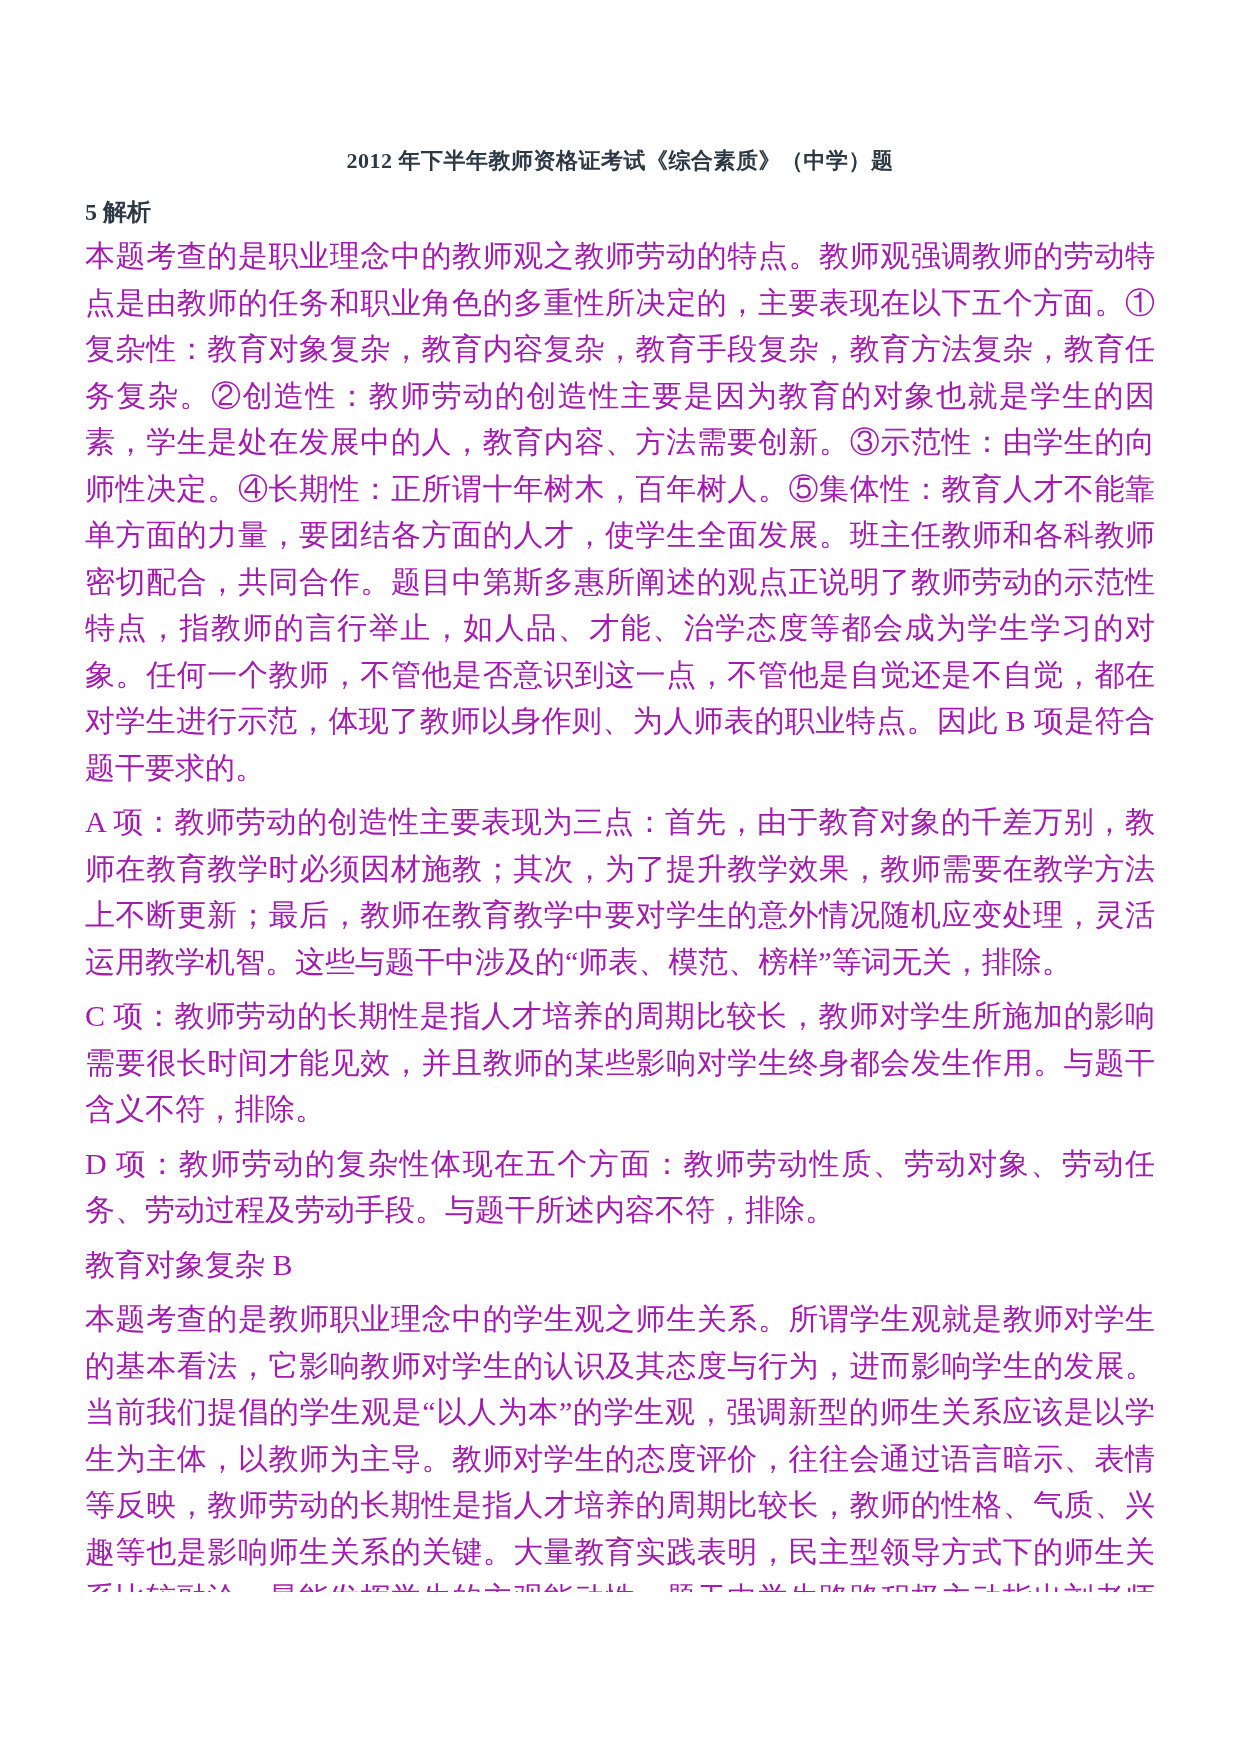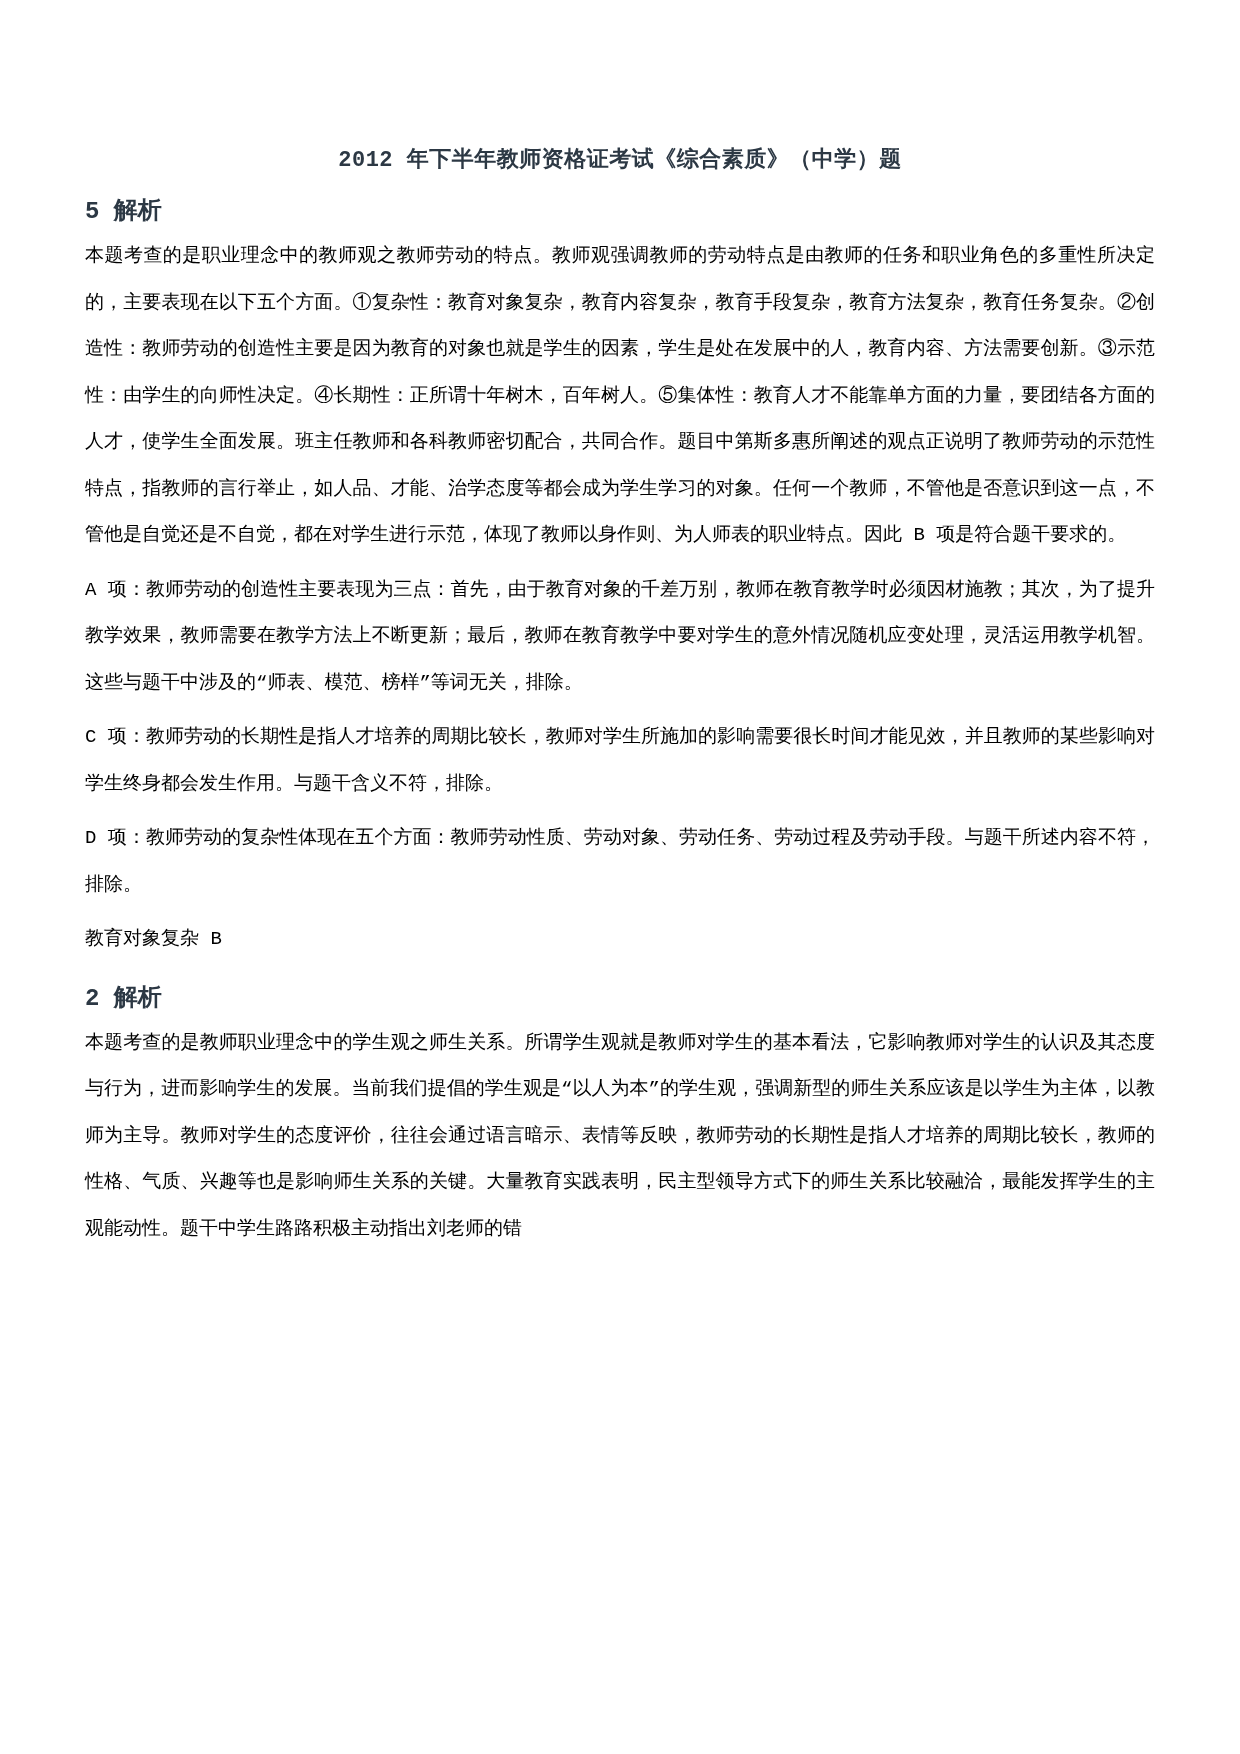--- a/index.html
+++ b/index.html
@@ -8,44 +8,44 @@
     background: #ffffff;
   }
   .page {
     position: relative;
     width: 1240px;
     height: 1592px;
     margin: 0 auto;
     background: #ffffff;
     box-sizing: border-box;
     padding: 146px 85px 0 85px;
-    font-family: Liberation Mono, monospace;
+    font-family: Liberation Serif, serif;
     overflow: hidden;
   }
   .doc-title {
     margin: 0;
     font-size: 22px;
     line-height: 30px;
     font-weight: bold;
     text-align: center;
     color: #2c3844;
     letter-spacing: 0.5px;
   }
   .section-heading {
     margin: 21px 0 6px 0;
     font-size: 24px;
     line-height: 30px;
     font-weight: bold;
     color: #2c3844;
   }
   .para {
     margin: 0 0 8px 0;
-    font-size: 19px;
+    font-size: 30px;
     line-height: 46.5px;
-    color: #000000;
+    color: #a21caf;
     text-align: justify;
     text-justify: inter-ideograph;
     word-break: break-all;
   }
   .para.short {
     text-align: left;
   }
   section { display: block; }
 </style>
 </head>
@@ -58,17 +58,16 @@
   <section>
     <h2 class="section-heading">5 解析</h2>
     <p class="para">本题考查的是职业理念中的教师观之教师劳动的特点。教师观强调教师的劳动特点是由教师的任务和职业角色的多重性所决定的，主要表现在以下五个方面。①复杂性：教育对象复杂，教育内容复杂，教育手段复杂，教育方法复杂，教育任务复杂。②创造性：教师劳动的创造性主要是因为教育的对象也就是学生的因素，学生是处在发展中的人，教育内容、方法需要创新。③示范性：由学生的向师性决定。④长期性：正所谓十年树木，百年树人。⑤集体性：教育人才不能靠单方面的力量，要团结各方面的人才，使学生全面发展。班主任教师和各科教师密切配合，共同合作。题目中第斯多惠所阐述的观点正说明了教师劳动的示范性特点，指教师的言行举止，如人品、才能、治学态度等都会成为学生学习的对象。任何一个教师，不管他是否意识到这一点，不管他是自觉还是不自觉，都在对学生进行示范，体现了教师以身作则、为人师表的职业特点。因此 B 项是符合题干要求的。</p>
     <p class="para">A 项：教师劳动的创造性主要表现为三点：首先，由于教育对象的千差万别，教师在教育教学时必须因材施教；其次，为了提升教学效果，教师需要在教学方法上不断更新；最后，教师在教育教学中要对学生的意外情况随机应变处理，灵活运用教学机智。这些与题干中涉及的“师表、模范、榜样”等词无关，排除。</p>
     <p class="para">C 项：教师劳动的长期性是指人才培养的周期比较长，教师对学生所施加的影响需要很长时间才能见效，并且教师的某些影响对学生终身都会发生作用。与题干含义不符，排除。</p>
     <p class="para">D 项：教师劳动的复杂性体现在五个方面：教师劳动性质、劳动对象、劳动任务、劳动过程及劳动手段。与题干所述内容不符，排除。</p>
     <p class="para short">教育对象复杂 B</p>
   </section>
 
   <section>
-    <h2 class="section-heading">2 解析</h2>
     <p class="para">本题考查的是教师职业理念中的学生观之师生关系。所谓学生观就是教师对学生的基本看法，它影响教师对学生的认识及其态度与行为，进而影响学生的发展。当前我们提倡的学生观是“以人为本”的学生观，强调新型的师生关系应该是以学生为主体，以教师为主导。教师对学生的态度评价，往往会通过语言暗示、表情等反映，教师劳动的长期性是指人才培养的周期比较长，教师的性格、气质、兴趣等也是影响师生关系的关键。大量教育实践表明，民主型领导方式下的师生关系比较融洽，最能发挥学生的主观能动性。题干中学生路路积极主动指出刘老师的错</p>
   </section>
 
 </div>
 
 </body></html>

